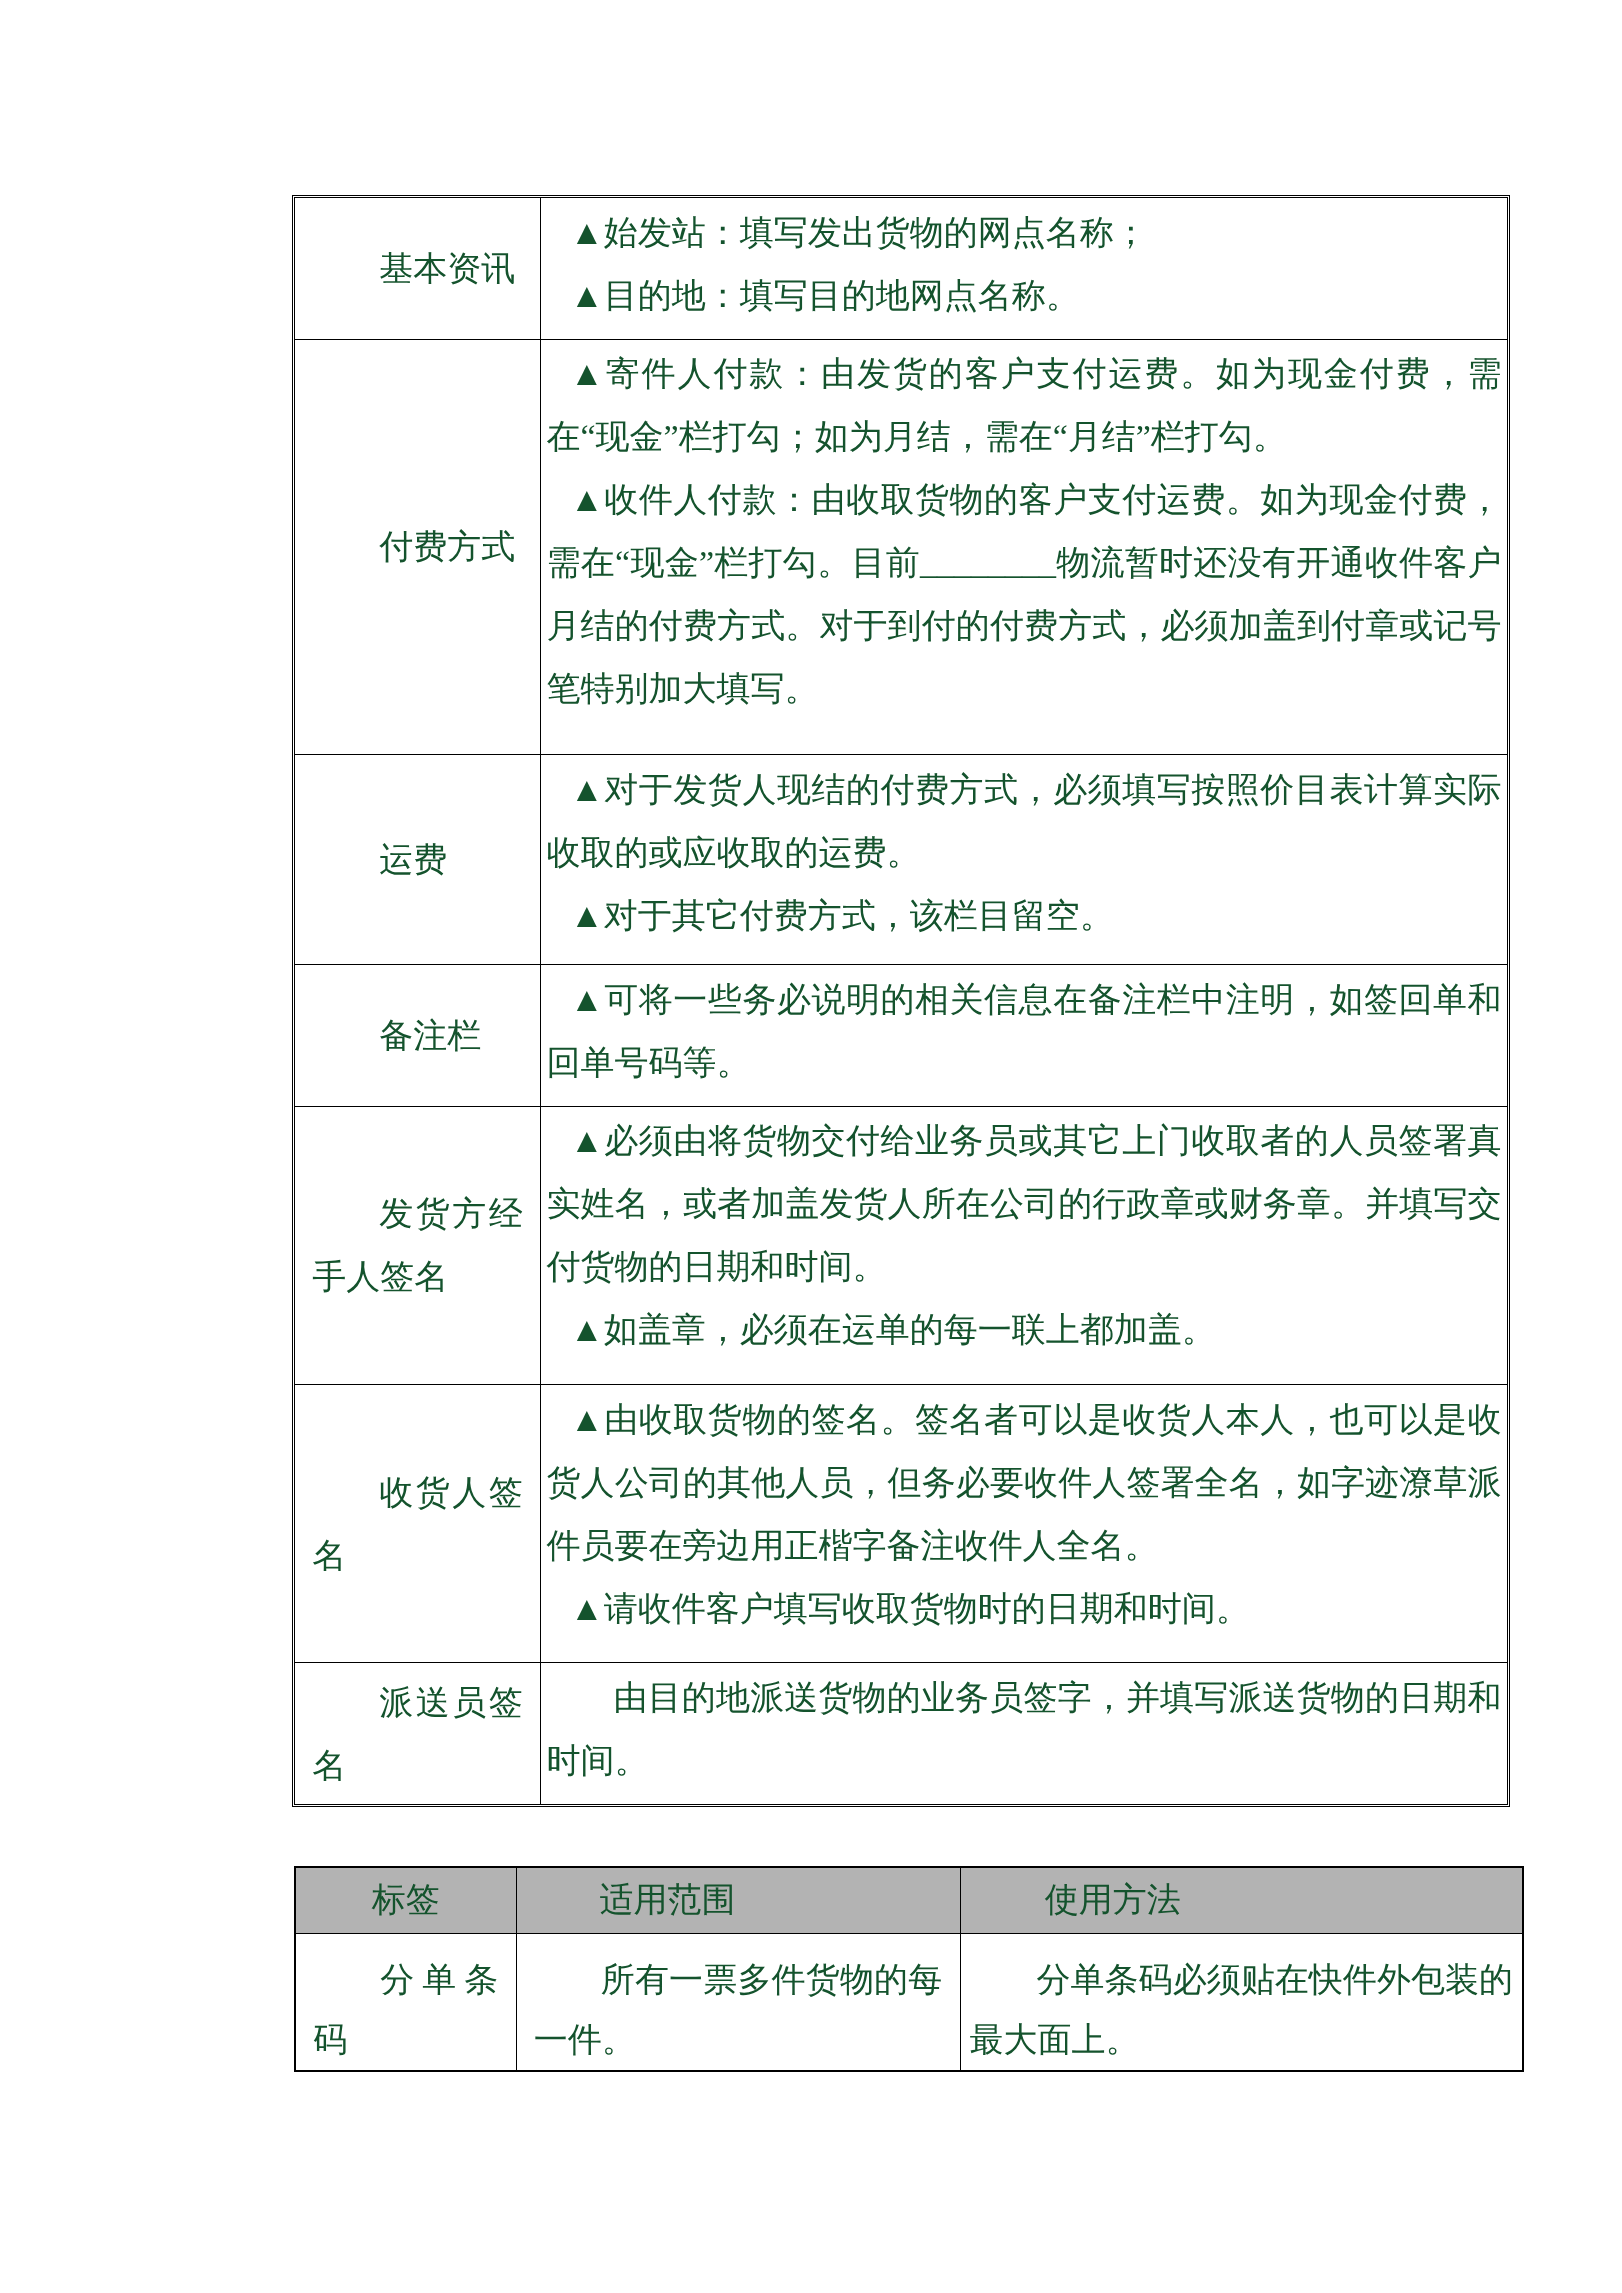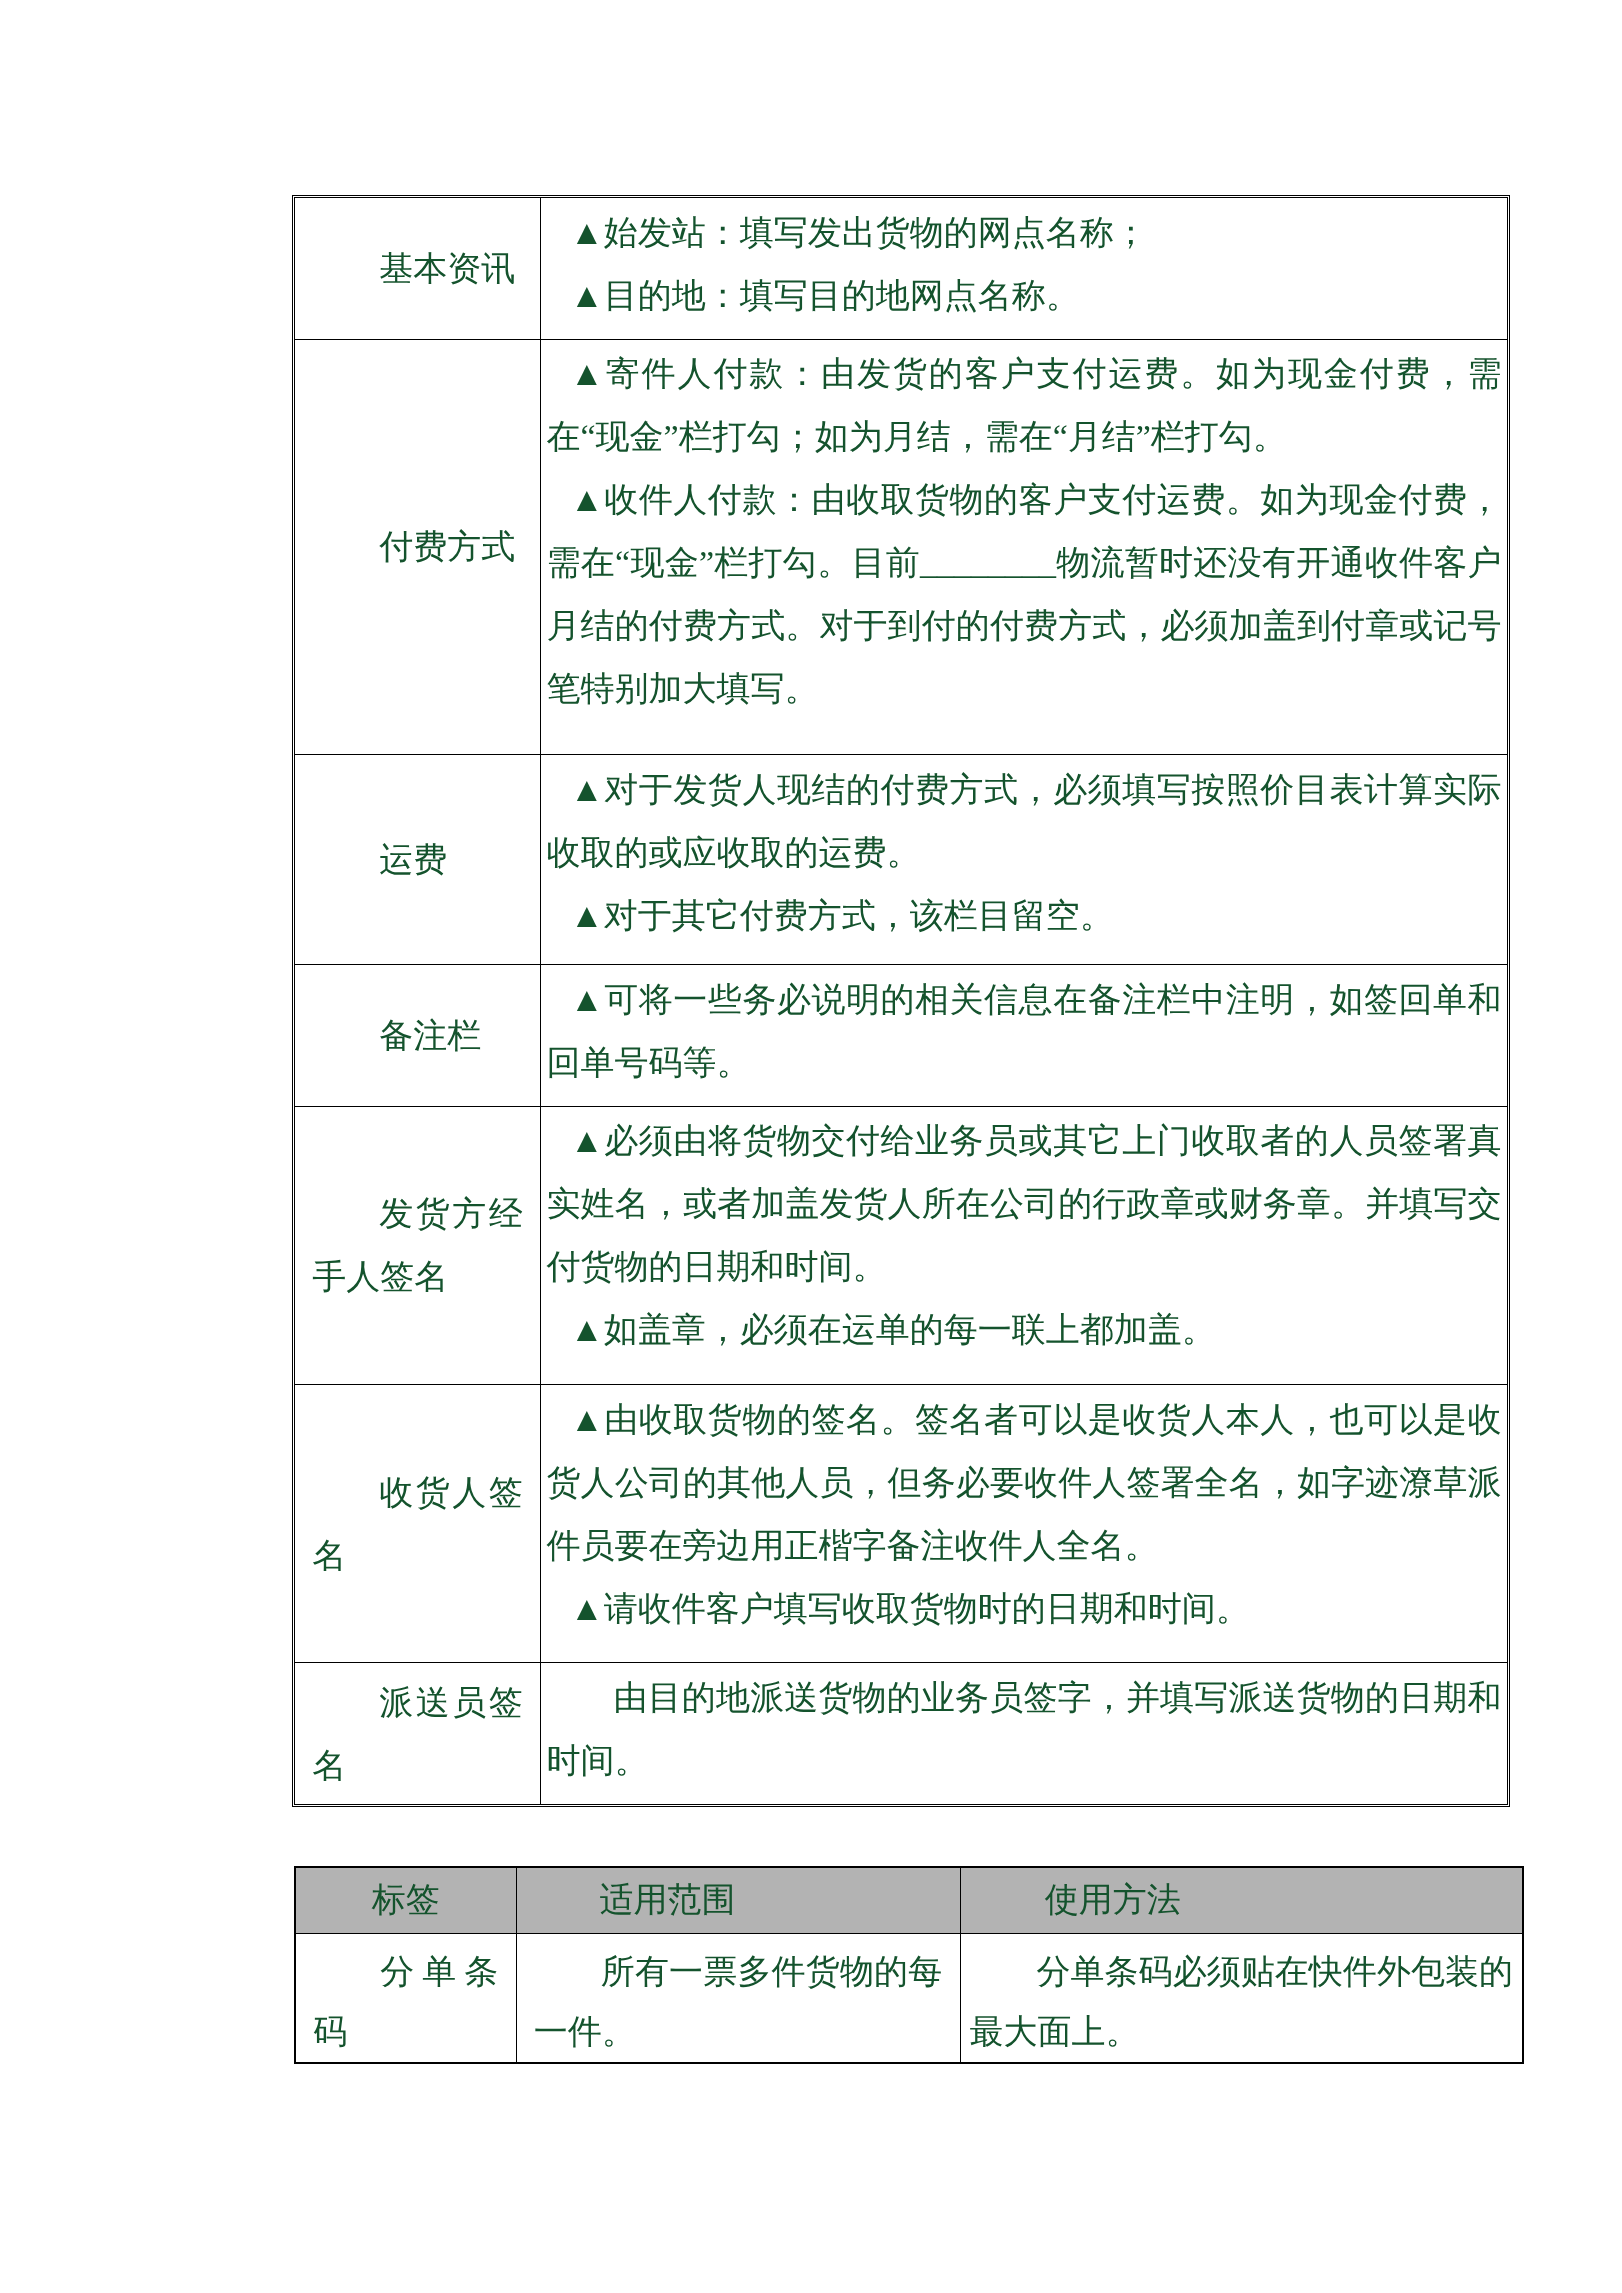--- a/index.html
+++ b/index.html
@@ -78,21 +78,21 @@
   }
   table.t2 th, table.t2 td{
     border:1.8px solid #000;
     box-sizing:border-box;
     font-weight:normal;
     overflow:hidden;
   }
   table.t2 tr.hdr{ height:66px; }
   table.t2 tr.hdr th{ vertical-align:middle; }
   table.t2 tr.body-row{ height:120px; }
-  table.t2 tr.body-row td{ vertical-align:top; padding-top:8px; }
+  table.t2 tr.body-row td{ vertical-align:top; padding-top:16px; }
   .t2-c0{ width:221px; }
   .t2-c1{ width:444px; }
   .t2-c2{ width:563px; }
   th.hdr-center{ text-align:center; padding:4px; }
   th.hdr-left{ text-align:left; text-indent:67px; padding:0 17.3px; }
   .t2-text{
     text-align:justify;
     text-justify:inter-character;
     text-indent:67px;
     line-height:60px;

